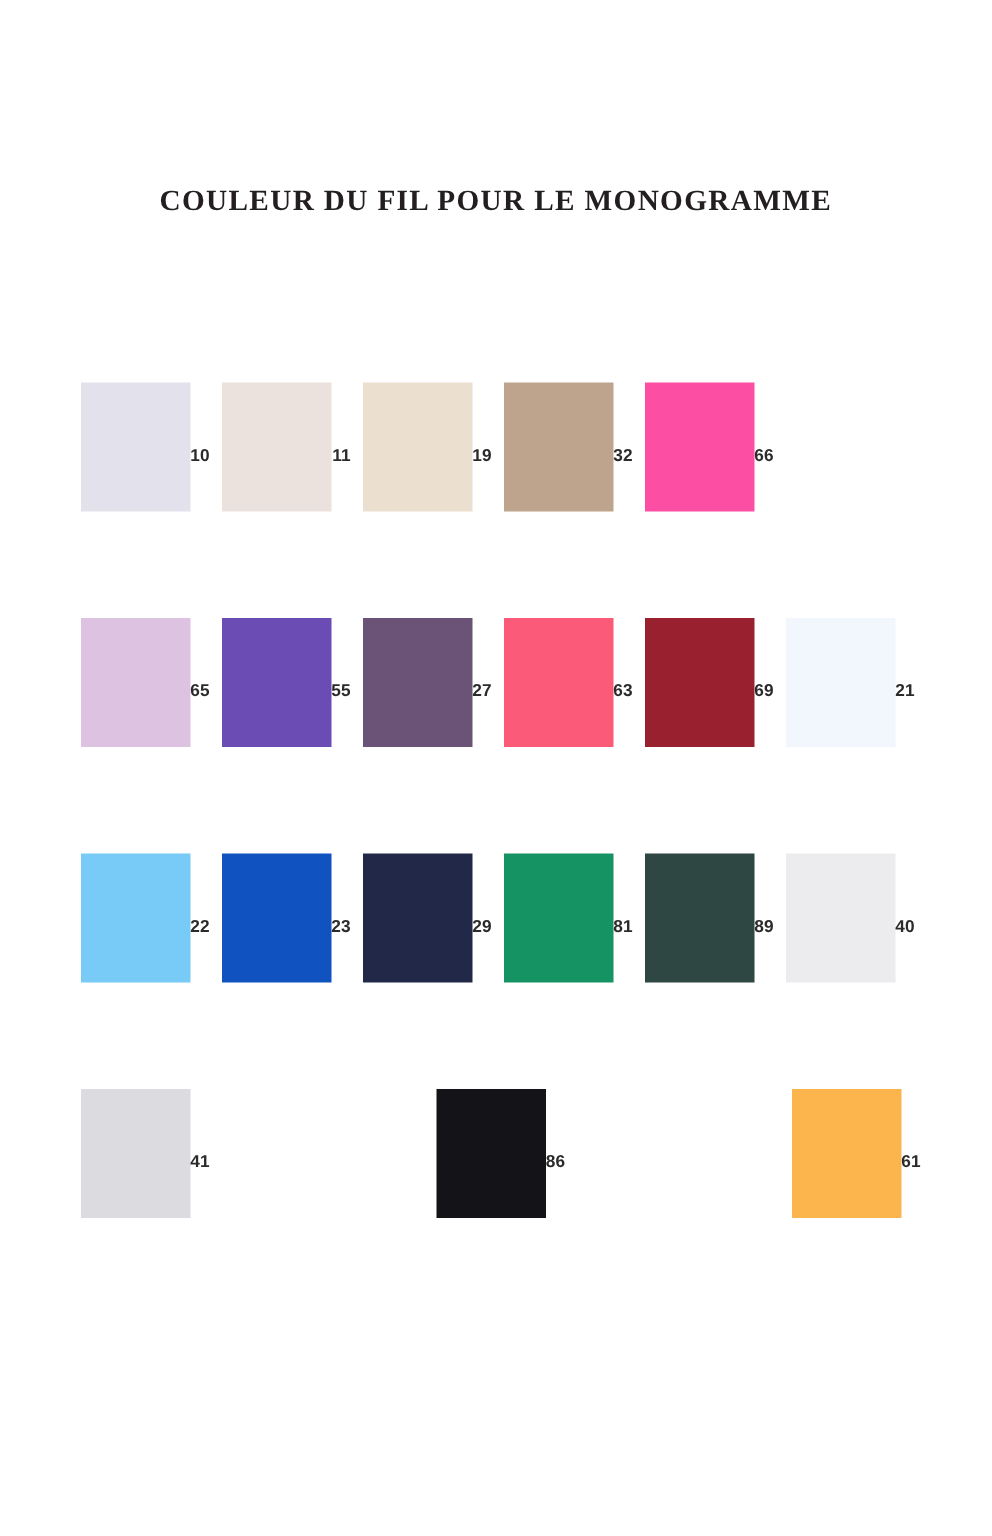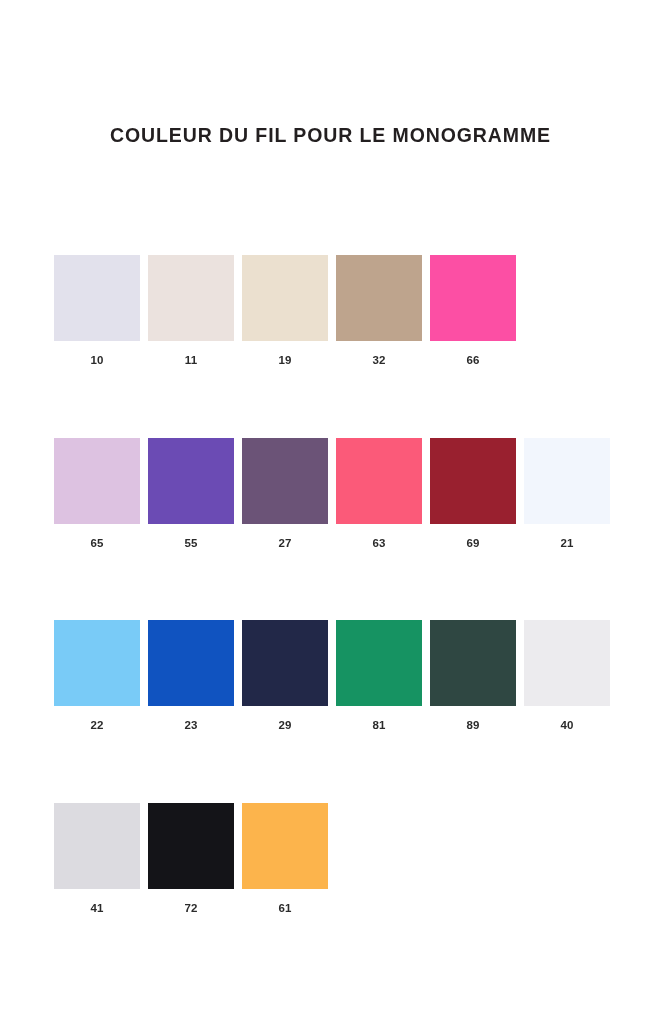--- a/index.html
+++ b/index.html
@@ -24,43 +24,43 @@
   .page-title {
     position: absolute;
     top: 124px;
     left: 0;
     width: 661px;
     text-align: center;
     font-size: 19.5px;
     font-weight: bold;
     letter-spacing: 0.9px;
     color: #231f20;
-    font-family: Liberation Sans, sans-serif;
+    font-family: Liberation Serif, serif;
     white-space: nowrap;
   }
   .swatch-grid {
     position: absolute;
     top: 255px;
     left: 54px;
     width: 560px;
   }
   .swatch-row {
     display: flex;
     flex-direction: row;
     justify-content: flex-start;
     margin-bottom: 71px;
   }
   .swatch-row:last-child {
     margin-bottom: 0;
+    justify-content: space-between;
   }
   .swatch-cell {
     width: 86px;
     margin-right: 8px;
     display: flex;
-    flex-direction: column;
     align-items: center;
   }
   .swatch-cell:last-child {
     margin-right: 0;
   }
   .swatch-chip {
     width: 86px;
     height: 86px;
     display: block;
   }
@@ -157,21 +157,21 @@
           <div class="swatch-code">40</div>
         </div>
       </div>
       <div class="swatch-row">
         <div class="swatch-cell">
           <div class="swatch-chip" style="background-color: rgb(220, 219, 224);"></div>
           <div class="swatch-code">41</div>
         </div>
         <div class="swatch-cell">
           <div class="swatch-chip" style="background-color: rgb(20, 20, 24);"></div>
-          <div class="swatch-code">72</div>
+          <div class="swatch-code">86</div>
         </div>
         <div class="swatch-cell">
           <div class="swatch-chip" style="background-color: rgb(252, 180, 76);"></div>
           <div class="swatch-code">61</div>
         </div>
       </div>
     </div>
 
 </div>
 

